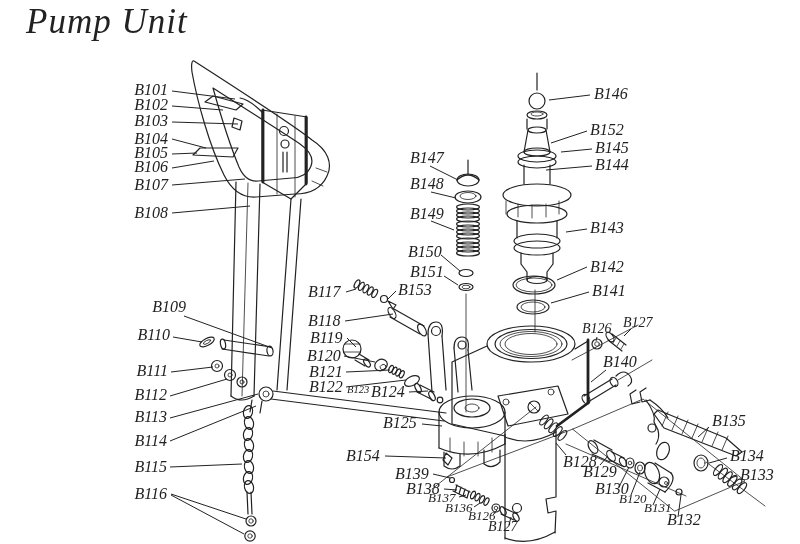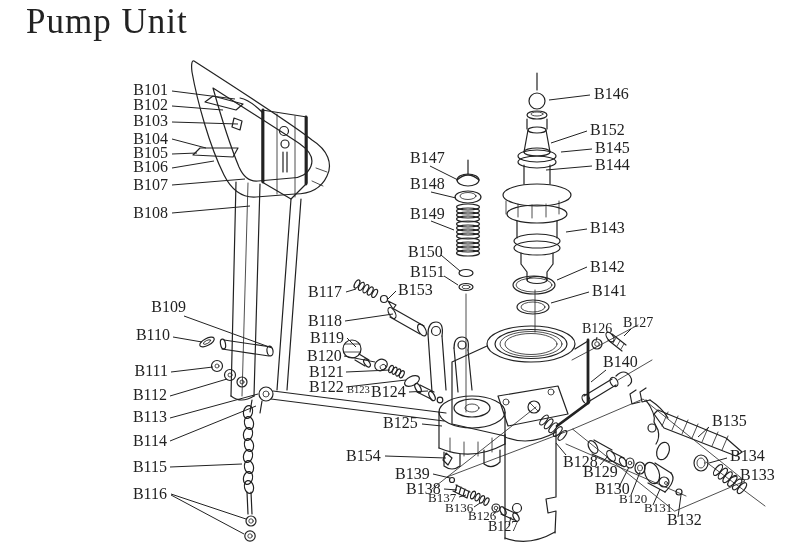--- a/index.html
+++ b/index.html
@@ -1,17 +1,17 @@
 <!DOCTYPE html>
 <html style="--ink: #222222; --bg: #ffffff;"><head>
 <meta charset="utf-8">
 <style>
   :root{ --ink:#222222; --bg:#ffffff; }
   html,body{margin:0;padding:0;background:var(--bg);width:800px;height:544px;overflow:hidden;}
-  .stage{position:relative;width:800px;height:544px;background:var(--bg);}
+  .stage{position:relative;width:800px;height:544px;background:var(--bg);font-style:italic;}
   .title{position:absolute;left:26px;top:2px;font-family:"Liberation Serif","DejaVu Serif",serif;
          font-size:35px;color:var(--ink);letter-spacing:1px;}
   svg{position:absolute;left:0;top:0;}
   .ln{fill:none;stroke:var(--ink);stroke-width:1.2;stroke-linecap:round;stroke-linejoin:round;}
   .thin{stroke-width:0.8;}
   .thick{stroke-width:2.8;}
   .ldr{stroke:var(--ink);stroke-width:1;}
   .lbl{font-family:"Liberation Serif","DejaVu Serif",serif;fill:var(--ink);}
 </style>
 </head>

